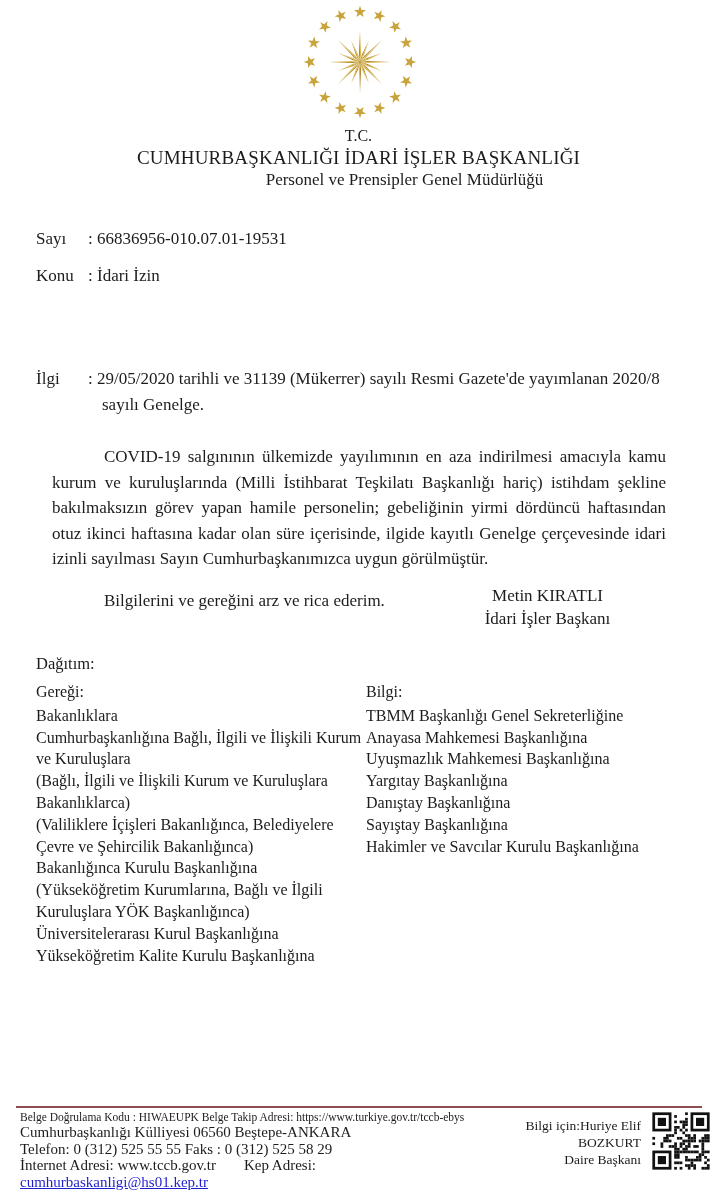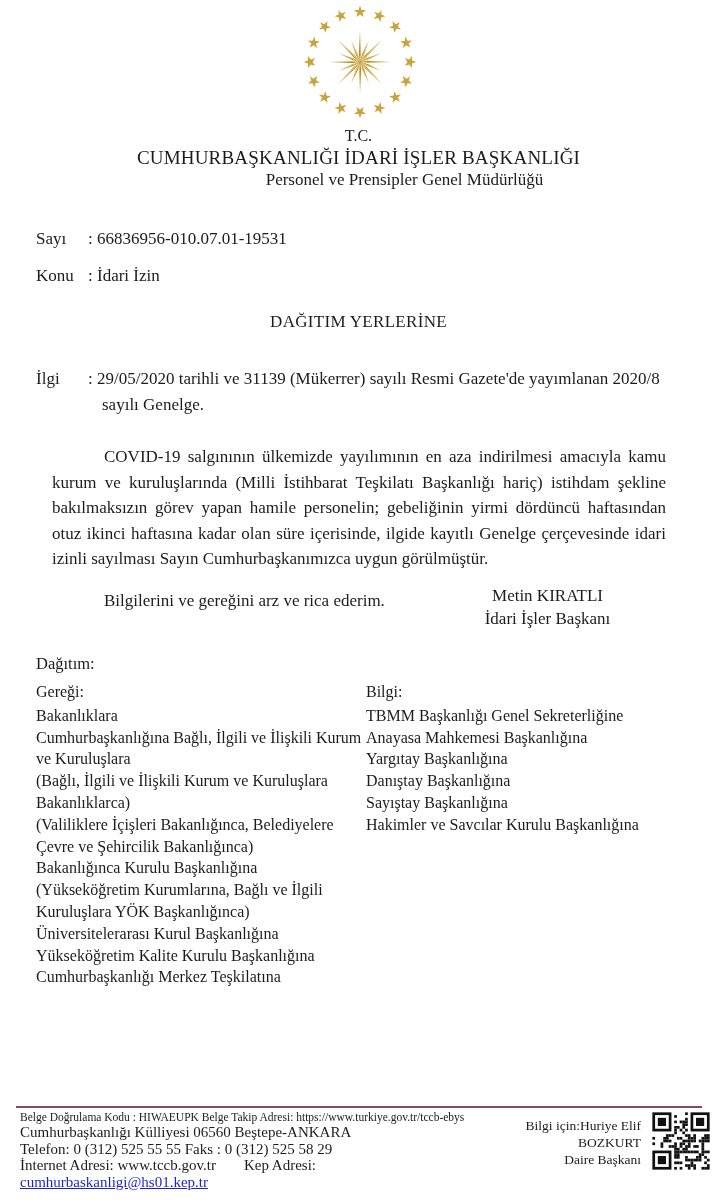--- a/index.html
+++ b/index.html
@@ -115,21 +115,20 @@
   <div class="abs hdr hdr-title">CUMHURBAŞKANLIĞI İDARİ İŞLER BAŞKANLIĞI</div>
   <div class="abs hdr hdr-subtitle">Personel ve Prensipler Genel Müdürlüğü</div>
 
   <div class="abs meta-row row-sayi">
     <span class="meta-label">Sayı</span><span>: 66836956-010.07.01-19531</span>
   </div>
   <div class="abs meta-row row-konu">
     <span class="meta-label">Konu</span><span>: İdari İzin</span>
   </div>
 
-  <div class="abs recipient">DAĞITIM YERLERİNE</div>
 
   <div class="abs ilgi">
     <span class="ilgi-label">İlgi</span>
     <div class="ilgi-value">: 29/05/2020 tarihli ve 31139 (Mükerrer) sayılı Resmi Gazete'de yayımlanan 2020/8 sayılı Genelge.</div>
   </div>
 
   <div class="abs body-block">
     <p>COVID-19 salgınının ülkemizde yayılımının en aza indirilmesi amacıyla kamu kurum ve kuruluşlarında (Milli İstihbarat Teşkilatı Başkanlığı hariç) istihdam şekline bakılmaksızın görev yapan hamile personelin; gebeliğinin yirmi dördüncü haftasından otuz ikinci haftasına kadar olan süre içerisinde, ilgide kayıtlı Genelge çerçevesinde idari izinli sayılması Sayın Cumhurbaşkanımızca uygun görülmüştür.</p>
     <p class="closing">Bilgilerini ve gereğini arz ve rica ederim.</p>
   </div>
@@ -145,29 +144,29 @@
     <div class="col-label">Gereği:</div>
     <div>
         <div>Bakanlıklara</div>
         <div>Cumhurbaşkanlığına Bağlı, İlgili ve İlişkili Kurum ve Kuruluşlara</div>
         <div>(Bağlı, İlgili ve İlişkili Kurum ve Kuruluşlara Bakanlıklarca)</div>
         <div>(Valiliklere İçişleri Bakanlığınca, Belediyelere Çevre ve Şehircilik Bakanlığınca)</div>
         <div>Bakanlığınca Kurulu Başkanlığına</div>
         <div>(Yükseköğretim Kurumlarına, Bağlı ve İlgili Kuruluşlara YÖK Başkanlığınca)</div>
         <div>Üniversitelerarası Kurul Başkanlığına</div>
         <div>Yükseköğretim Kalite Kurulu Başkanlığına</div>
-        <div>Cumhurbaşkanlığı Merkez Teşkilatına</div>
       </div>
   </div>
 
   <div class="abs col col-right">
     <div class="col-label">Bilgi:</div>
     <div>
         <div>TBMM Başkanlığı Genel Sekreterliğine</div>
         <div>Anayasa Mahkemesi Başkanlığına</div>
+        <div>Uyuşmazlık Mahkemesi Başkanlığına</div>
         <div>Yargıtay Başkanlığına</div>
         <div>Danıştay Başkanlığına</div>
         <div>Sayıştay Başkanlığına</div>
         <div>Hakimler ve Savcılar Kurulu Başkanlığına</div>
       </div>
   </div>
 
   <div class="abs footer-rule"></div>
 
   <div class="abs footer-left">

